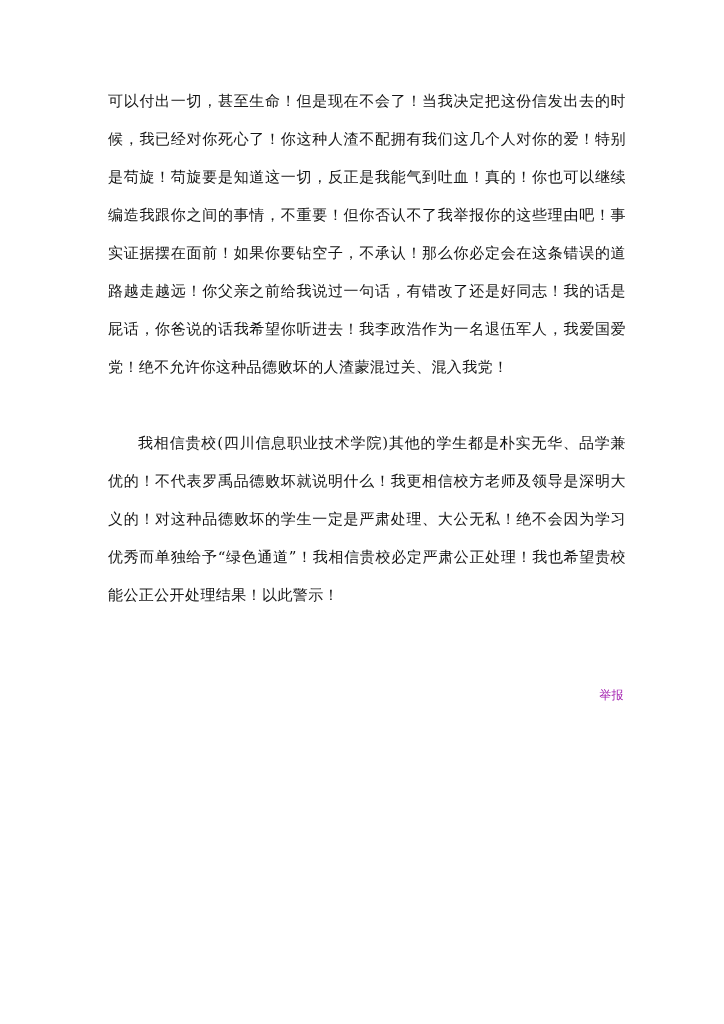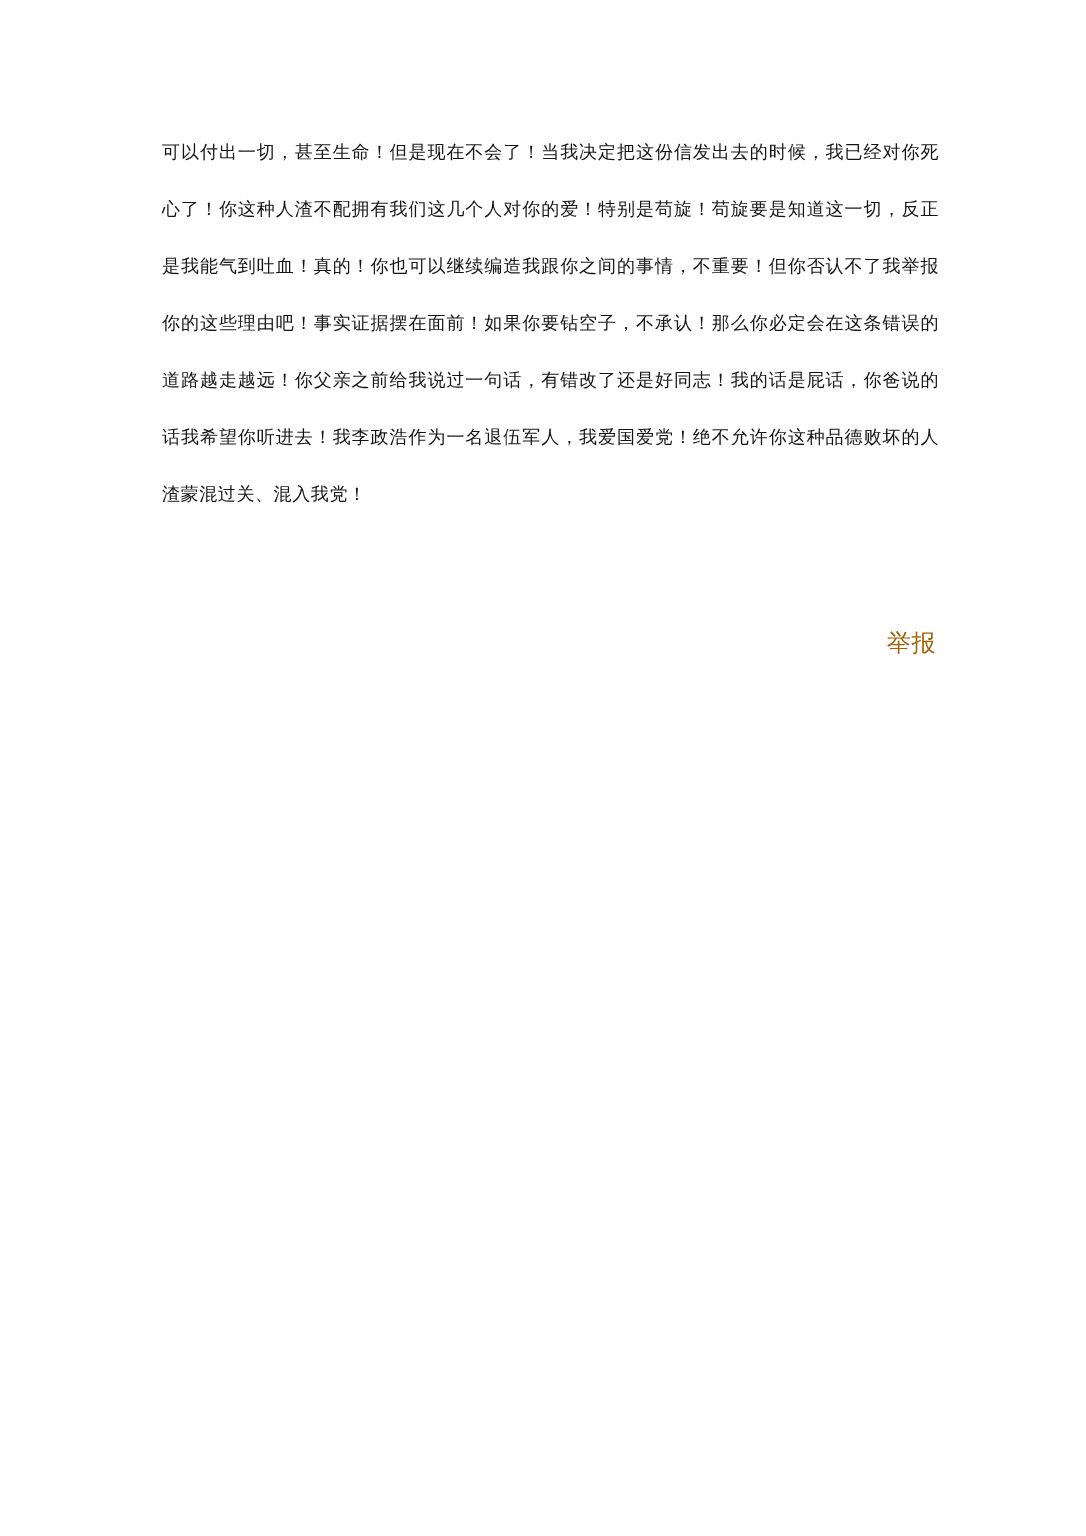--- a/index.html
+++ b/index.html
@@ -19,58 +19,59 @@
     width: 724px;
     height: 1024px;
     background: #ffffff;
     box-sizing: border-box;
     padding: 82px 98px 40px 108px;
   }
   .doc-body {
     display: block;
   }
   .para {
-    font-size: 12px;
+    font-size: 15px;
     line-height: 38px;
     letter-spacing: 0.4px;
     text-align: justify;
     text-justify: inter-ideograph;
     margin: 0;
     color: #141414;
   }
   .para + .para {
     margin-top: 38px;
   }
   .para.indent {
     text-indent: 2em;
   }
   .signature-block {
     margin-top: 62px;
   }
   .sign-line {
-    font-size: 16px;
+    font-size: 12px;
     line-height: 38px;
     letter-spacing: 0.4px;
-    color: #a16207;
+    color: #a21caf;
   }
   .sign-line.right {
     text-align: right;
     padding-right: 2px;
   }
   .sign-line.left {
     text-align: left;
   }
 </style>
 </head>
 <body>
 
 <div class="page">
   <div class="doc-body">
 
     <p class="para">可以付出一切，甚至生命！但是现在不会了！当我决定把这份信发出去的时候，我已经对你死心了！你这种人渣不配拥有我们这几个人对你的爱！特别是苟旋！苟旋要是知道这一切，反正是我能气到吐血！真的！你也可以继续编造我跟你之间的事情，不重要！但你否认不了我举报你的这些理由吧！事实证据摆在面前！如果你要钻空子，不承认！那么你必定会在这条错误的道路越走越远！你父亲之前给我说过一句话，有错改了还是好同志！我的话是屁话，你爸说的话我希望你听进去！我李政浩作为一名退伍军人，我爱国爱党！绝不允许你这种品德败坏的人渣蒙混过关、混入我党！</p>
 
+    <p class="para indent">我相信贵校(四川信息职业技术学院)其他的学生都是朴实无华、品学兼优的！不代表罗禹品德败坏就说明什么！我更相信校方老师及领导是深明大义的！对这种品德败坏的学生一定是严肃处理、大公无私！绝不会因为学习优秀而单独给予“绿色通道”！我相信贵校必定严肃公正处理！我也希望贵校能公正公开处理结果！以此警示！</p>
 
     <div class="signature-block">
       <div class="sign-line right">举报</div>
     </div>
 
   </div>
 </div>
 
 </body></html>

